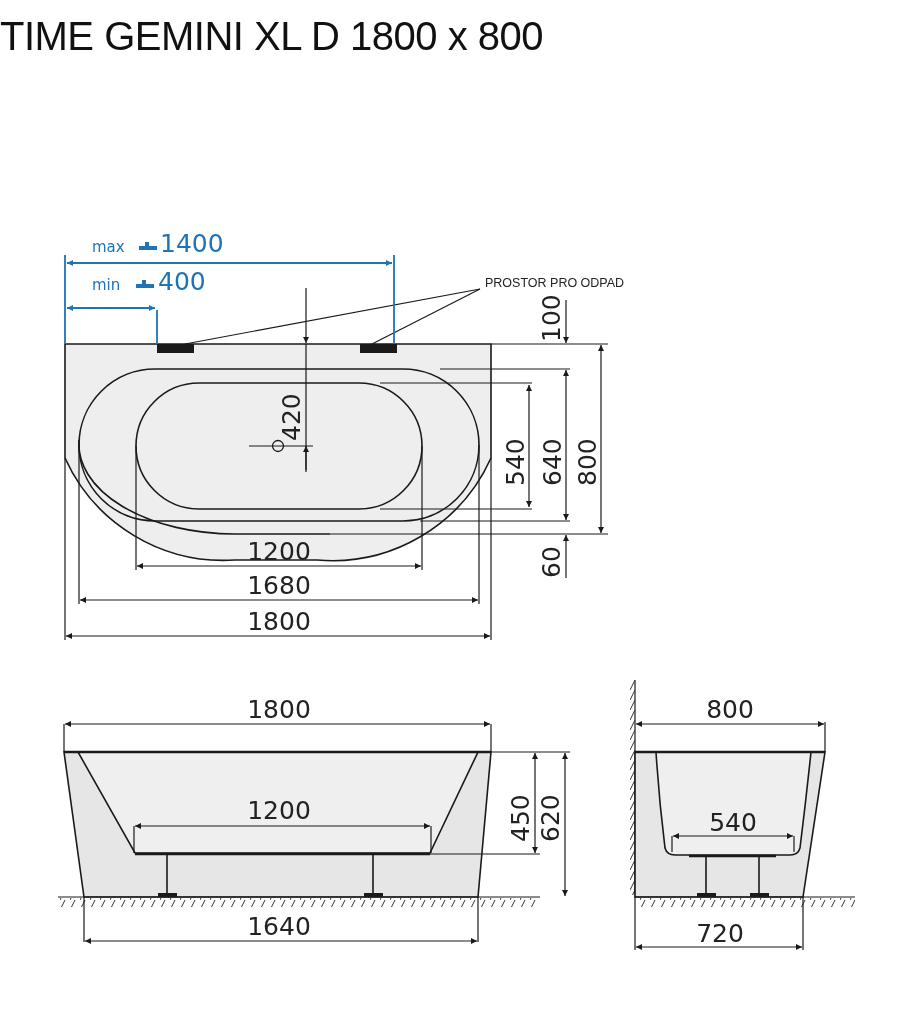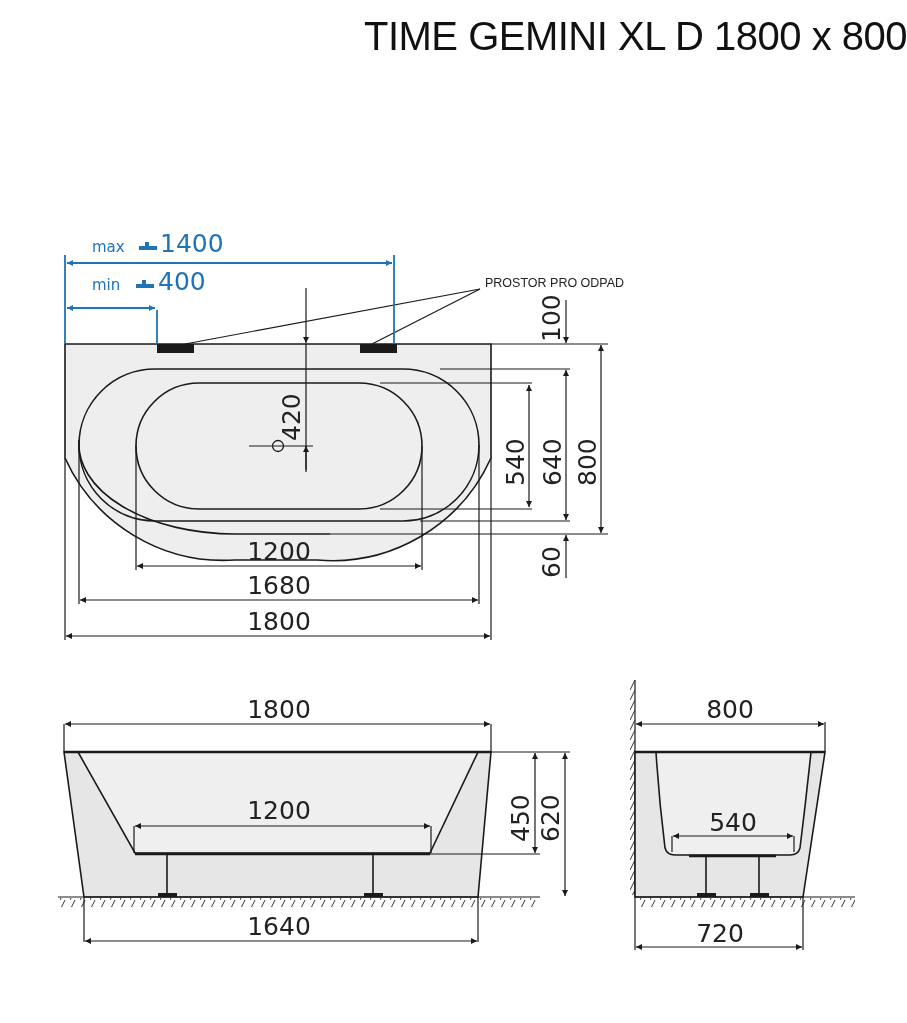--- a/index.html
+++ b/index.html
@@ -1,17 +1,17 @@
 <!DOCTYPE html>
 <html><head>
 <meta charset="utf-8">
 <style>
   html, body { margin: 0; padding: 0; background: #ffffff; }
   body { width: 907px; height: 1023px; position: relative; overflow: hidden; font-family: "DejaVu Sans", sans-serif; }
-  .title { position: absolute; left: 0; top: 14px; width: 907px; text-align: right; font-size: 40px; color: #111; letter-spacing: -0.5px; font-family: "Liberation Sans", sans-serif; }
+  .title { position: absolute; left: 0; top: 14px; width: 907px; text-align: left; font-size: 40px; color: #111; letter-spacing: -0.5px; font-family: "Liberation Sans", sans-serif; }
   svg { position: absolute; left: 0; top: 0; }
   .dim { font-family: "DejaVu Sans", sans-serif; font-size: 25px; fill: #222; }
   .dim-blue { font-family: "DejaVu Sans", sans-serif; font-size: 25px; fill: #1f73b7; }
   .lbl-blue { font-family: "DejaVu Sans", sans-serif; font-size: 15px; fill: #1f73b7; }
   .lbl { font-family: "Liberation Sans", sans-serif; font-size: 12.5px; fill: #222; }
   .ln { stroke: #1a1a1a; stroke-width: 1.6; fill: none; }
   .ln-thin { stroke: #1a1a1a; stroke-width: 1.2; fill: none; }
   .blue { stroke: #1f73b7; stroke-width: 1.8; fill: none; }
   .hatch { stroke: #333; stroke-width: 1; }
 </style>

